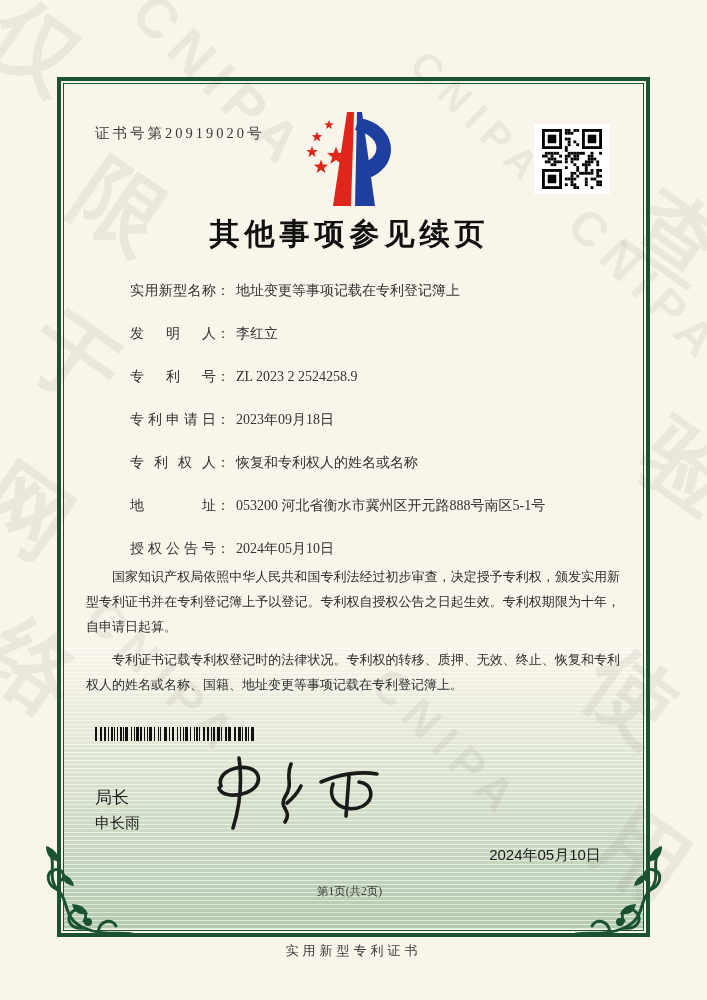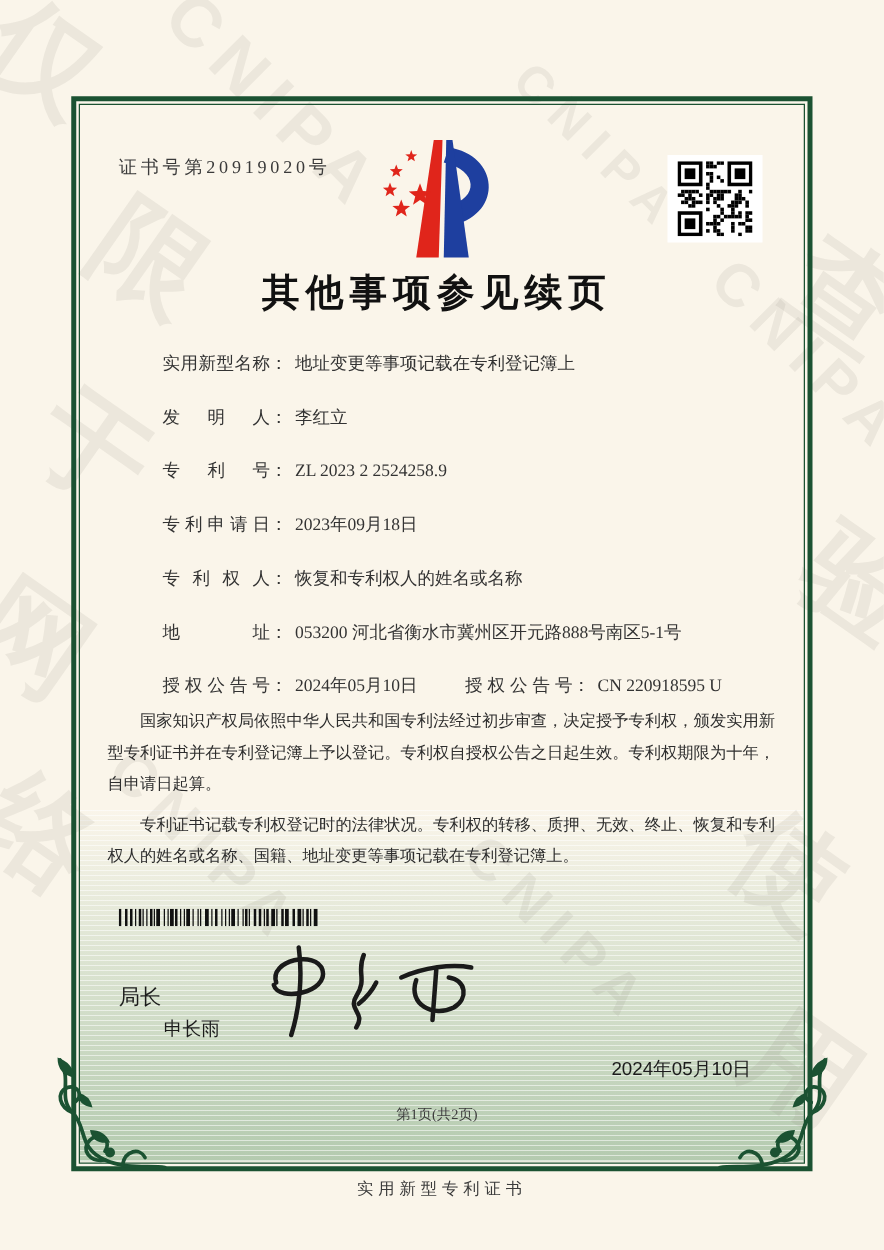--- a/index.html
+++ b/index.html
@@ -25,21 +25,21 @@
   .title{left:57px;top:214px;width:585px;text-align:center;font-size:30px;font-weight:bold;
          letter-spacing:5px;color:#111;}
   .row{left:88px;width:530px;font-size:14px;color:#333;white-space:nowrap;}
   .lbl{display:inline-block;width:86px;text-align:justify;text-align-last:justify;vertical-align:bottom;margin-left:42px;}
   .val{margin-left:6px;}
   .grant-right{position:absolute;left:242px;top:0;}
   .paras{left:86px;top:564px;width:534px;font-size:13px;line-height:25px;text-align:justify;color:#2d2d2d;}
   .paras p{margin:0 0 8px 0;text-indent:2em;}
   .barcode-wrap{left:95px;top:727px;width:160px;height:14px;}
   .sig-title{left:95px;top:786px;font-size:17px;color:#1c1c1c;font-family:"Liberation Sans","DejaVu Sans",sans-serif;}
-  .sig-name{left:95px;top:814px;font-size:15px;color:#1c1c1c;font-family:Liberation Serif, serif;margin-left:36px;}
+  .sig-name{left:95px;top:814px;font-size:15px;color:#1c1c1c;font-family:Liberation Serif, serif;}
   .sig-hand{left:195px;top:752px;}
   .issue-date{left:455px;top:846px;width:180px;text-align:center;font-size:15px;color:#1c1c1c;
               font-family:"Liberation Sans","DejaVu Sans",sans-serif;}
   .pageno{left:57px;top:884px;width:585px;text-align:center;font-size:11.5px;color:#3d3d3d;}
   .footer-note{left:0;top:942px;width:707px;text-align:center;font-size:13px;letter-spacing:4px;color:#3b3b3b;}
   .logo{left:293px;top:110px;z-index:4;}
   .qr{left:534px;top:124px;width:76px;height:70px;background:#fff;z-index:4;
       display:flex;align-items:center;justify-content:center;}
   .ornament{z-index:5;}
   svg{display:block;}
@@ -249,23 +249,20 @@
   <span class="lbl">专利申请日</span><span>：</span><span class="val">2023年09月18日</span>
 </div>
 <div class="abs content row" style="top:454px">
   <span class="lbl">专利权人</span><span>：</span><span class="val">恢复和专利权人的姓名或名称</span>
 </div>
 <div class="abs content row" style="top:497px">
   <span class="lbl">地址</span><span>：</span><span class="val">053200 河北省衡水市冀州区开元路888号南区5-1号</span>
 </div>
 <div class="abs content row" style="top:540px">
   <span class="lbl">授权公告号</span><span>：</span><span class="val">2024年05月10日</span>
-  <span class="grant-right">
-    <span class="lbl">授权公告号</span><span>：</span><span class="val">CN 220918595 U</span>
-  </span>
 </div>
 
 <div class="abs content paras">
   <p>国家知识产权局依照中华人民共和国专利法经过初步审查，决定授予专利权，颁发实用新型专利证书并在专利登记簿上予以登记。专利权自授权公告之日起生效。专利权期限为十年，自申请日起算。</p>
   <p>专利证书记载专利权登记时的法律状况。专利权的转移、质押、无效、终止、恢复和专利权人的姓名或名称、国籍、地址变更等事项记载在专利登记簿上。</p>
 </div>
 
 <div class="abs content barcode-wrap">
   <svg id="barcode-svg" width="160" height="14" viewBox="0 0 160 14">
       <rect x="0" y="0" width="2" height="14" fill="#111"></rect>

